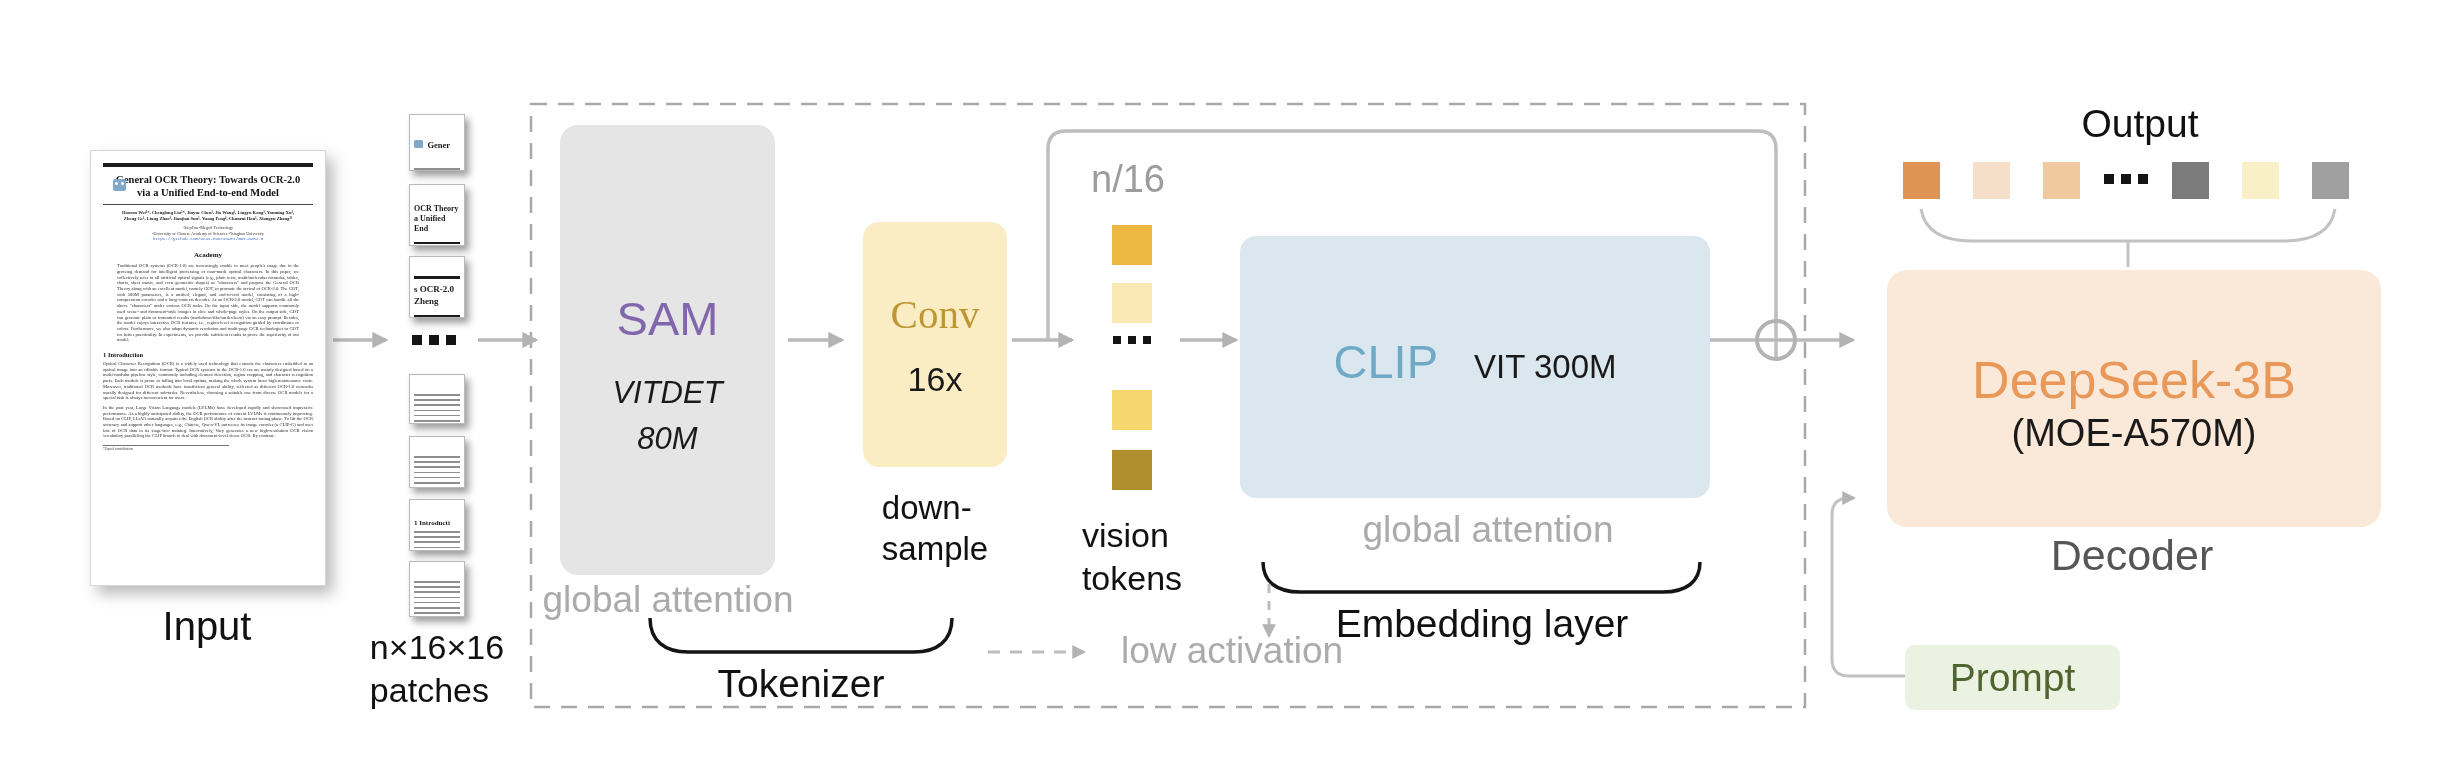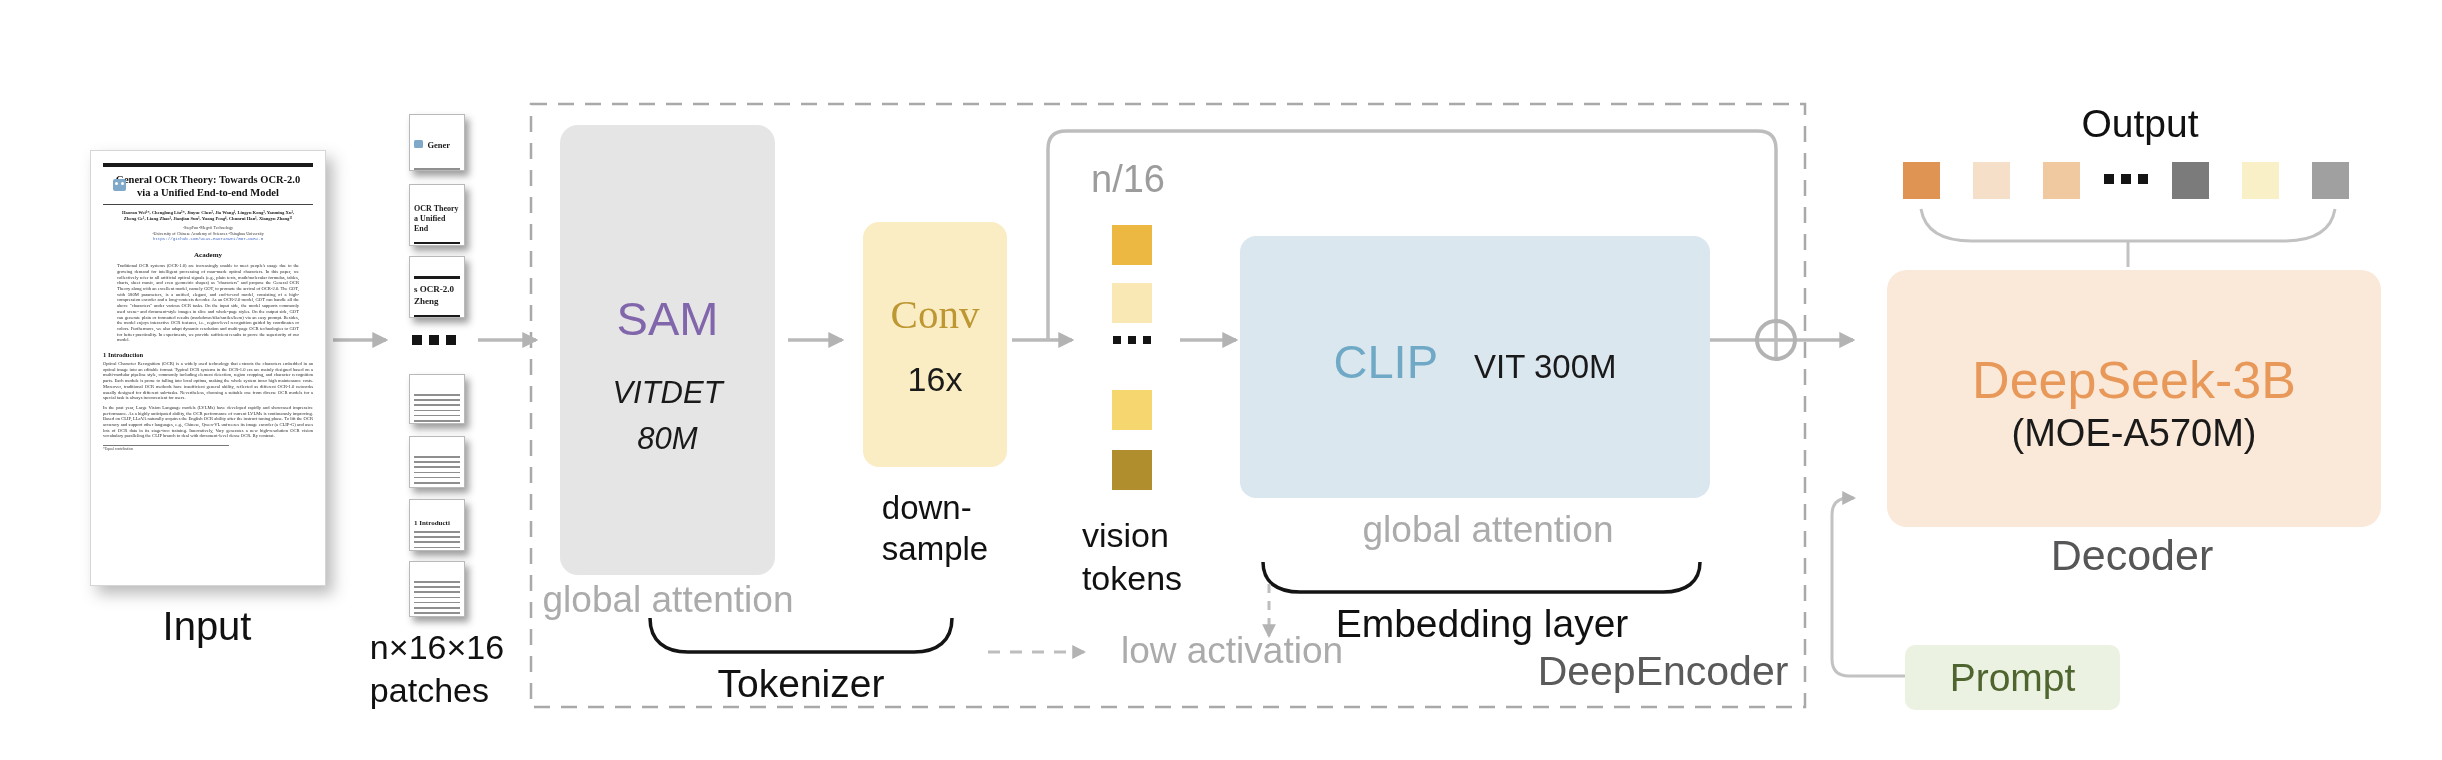--- a/index.html
+++ b/index.html
@@ -228,21 +228,20 @@
       <span id="clip-title">CLIP</span>
       <span id="clip-sub">VIT 300M</span>
     </div>
   </div>
 
   <div class="lab cx gray" id="local-attention-label">global attention</div>
   <div class="lab cx" id="tokenizer-label">Tokenizer</div>
   <div class="lab cx gray" id="global-attention-label">global attention</div>
   <div class="lab cx" id="embedding-label">Embedding layer</div>
   <div class="lab cx gray" id="low-activation-label">low activation</div>
-  <div class="lab cx dgray" id="deepencoder-label">DeepEncoder</div>
 
   <div class="lab cx" id="output-label">Output</div>
   <div class="osw" style="left: 1903px; background: rgb(224, 148, 84);"></div>
   <div class="osw" style="left: 1973px; background: rgb(245, 223, 200);"></div>
   <div class="osw" style="left: 2043px; background: rgb(241, 201, 161);"></div>
   <div class="dots d10 abs" style="left:2104px;top:174px">
       <i></i>
       <i></i>
       <i></i>
     </div>

